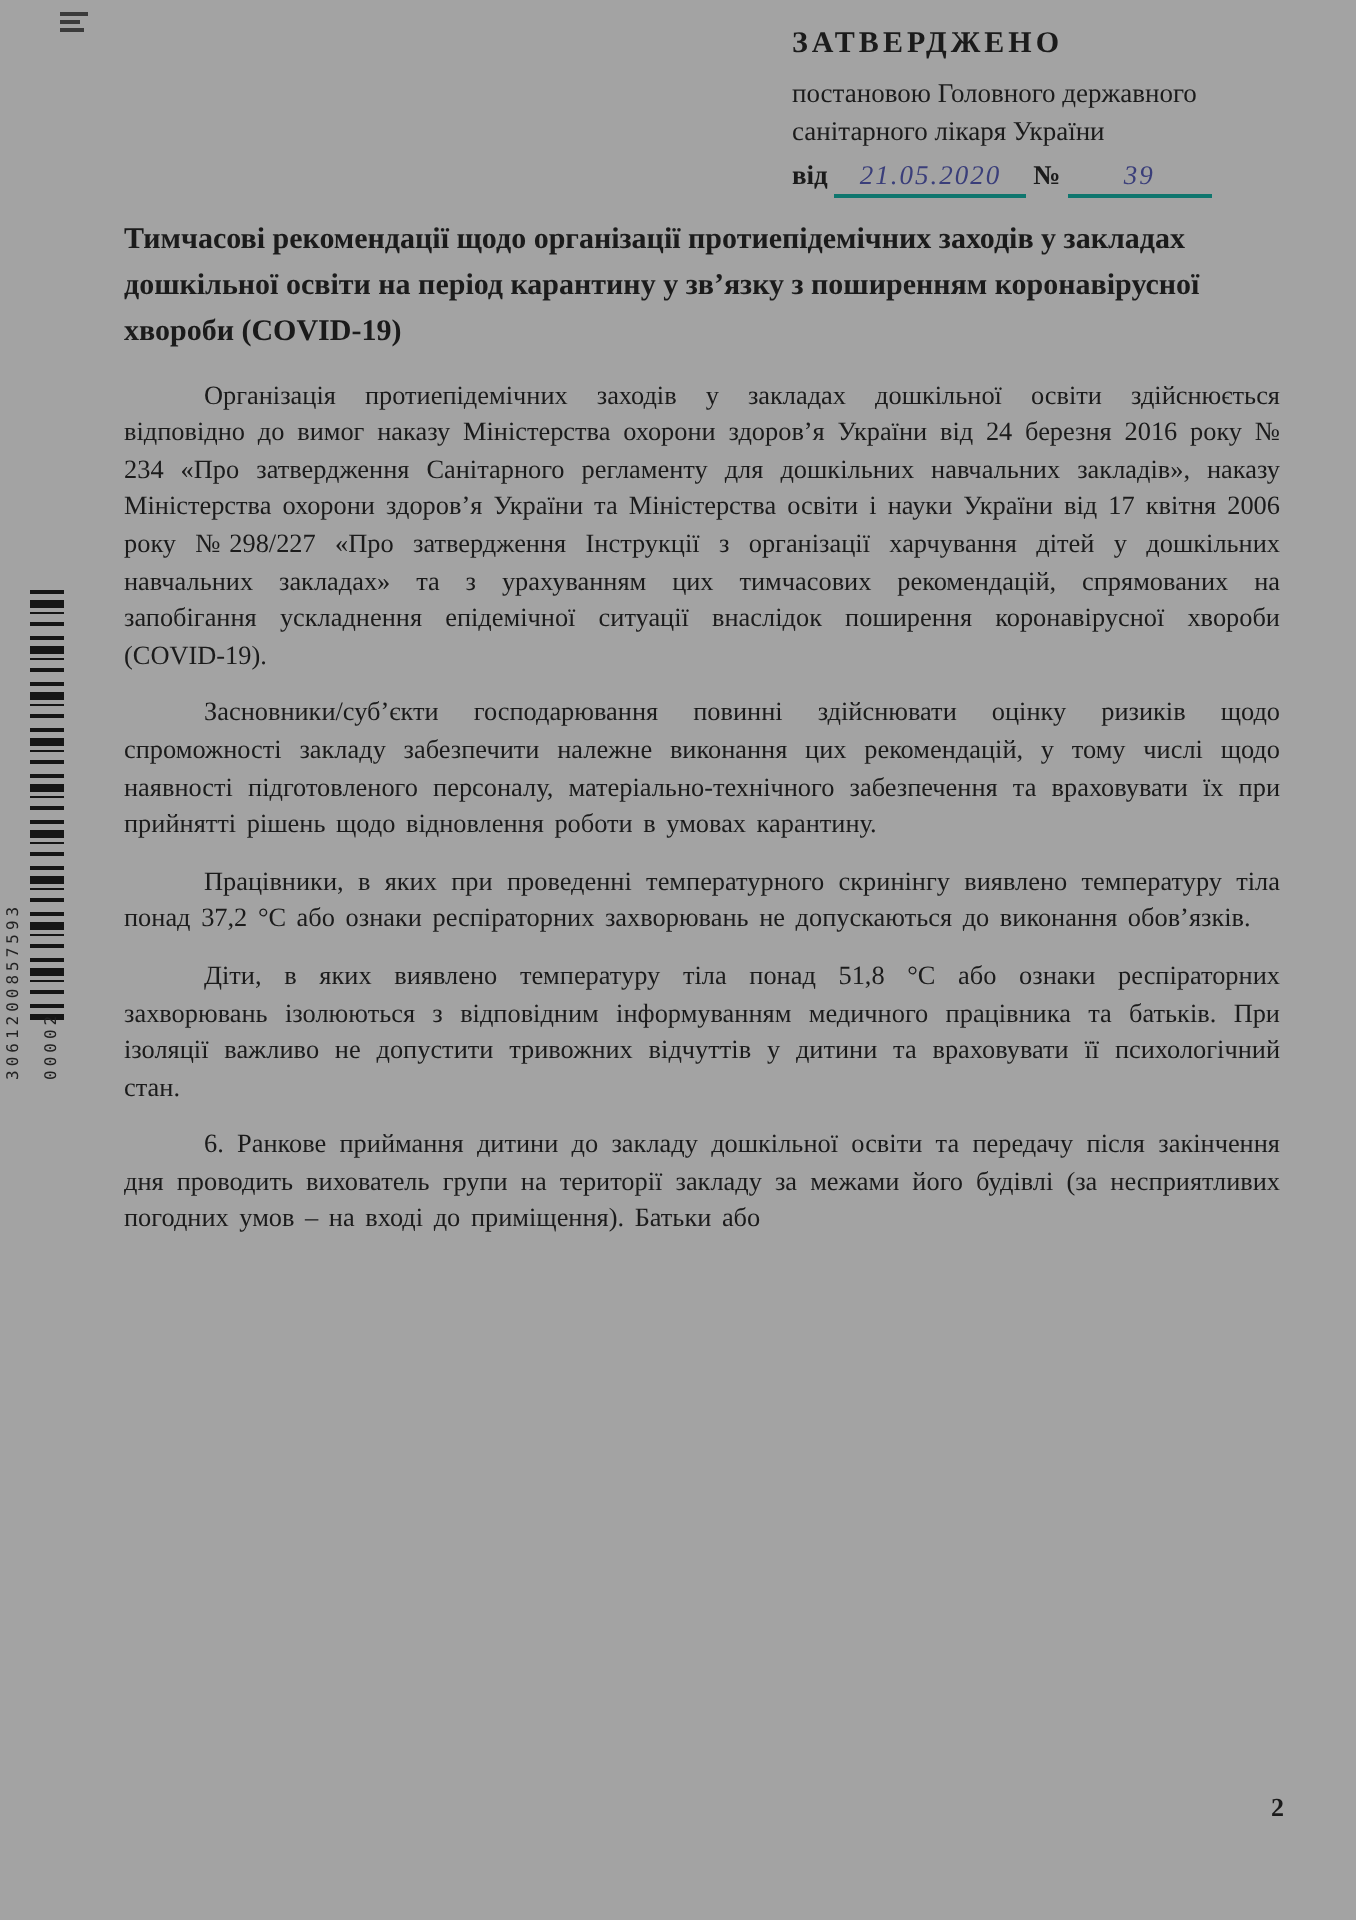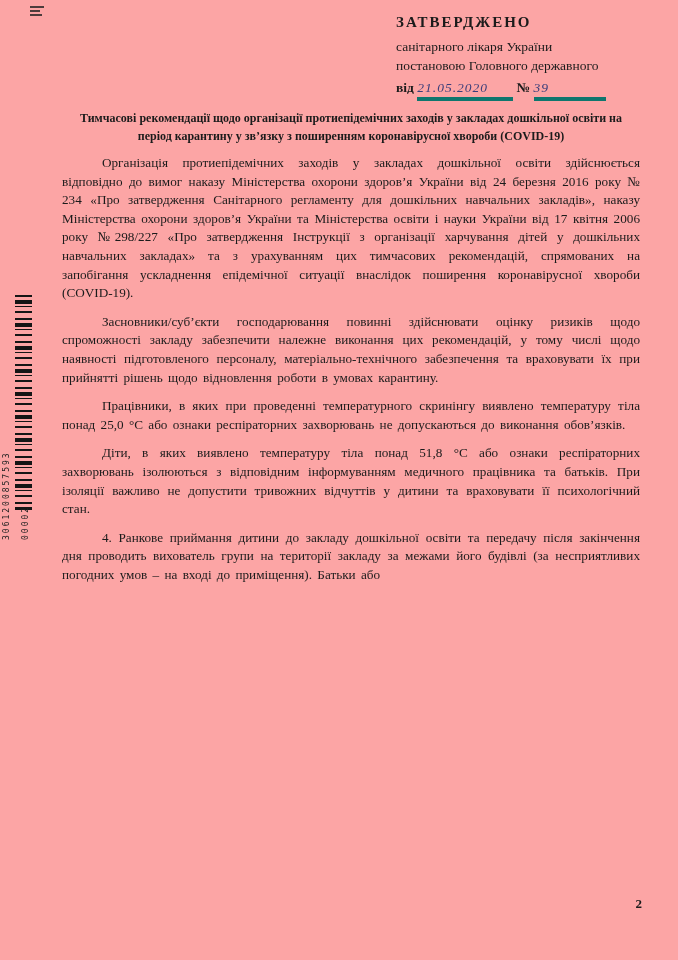--- a/index.html
+++ b/index.html
@@ -6,21 +6,21 @@
     margin: 0;
     padding: 0;
     background: #e8e8e6;
     font-family: "Liberation Serif", "DejaVu Serif", serif;
   }
   .page {
     position: relative;
     width: 678px;
     height: 960px;
     margin: 0 auto;
-    background: #fca5a5;
+    background: #a3a3a3;
     color: #1b1b1b;
     overflow: hidden;
     box-shadow: 0 0 4px rgba(0,0,0,.25);
   }
   
   .artifact {
     position: absolute;
     left: 30px;
     top: 6px;
     width: 14px;
@@ -97,30 +97,31 @@
     white-space: nowrap;
   }
   .hand {
     font-style: italic;
     font-weight: normal;
     color: #3a3e7a;
     letter-spacing: 1px;
   }
   .u {
     display: inline-block;
-    border-bottom: 4px solid #0f766e;
+    border-bottom: 2px solid #0f766e;
+    text-align: center;
   }
   .u-date { min-width: 96px; }
   .u-num  { min-width: 72px; }
   
   .doc-title {
     font-weight: bold;
-    font-size: 12px;
+    font-size: 15px;
     line-height: 1.55;
-    text-align: center;
+    text-align: left;
   }
   
   .body-text {
     margin-top: 8px;
     font-size: 13.2px;
     line-height: 18.6px;
     text-align: justify;
     word-spacing: 2px;
   }
   .body-text p {
@@ -147,37 +148,37 @@
     <div class="barcode-digits">
       <span>3061200857593</span>
       <span>00002</span>
     </div>
   </div>
 
   <div class="content">
 
     <header class="approval">
       <div class="approval-title">ЗАТВЕРДЖЕНО</div>
+      <div class="approval-line">постановою Головного державного</div>
       <div class="approval-line">санітарного лікаря України</div>
-      <div class="approval-line">постановою Головного державного</div>
       <div class="approval-dateline">
         <span>від</span>
         <span class="u u-date"><span class="hand">21.05.2020</span></span>
         <span>№</span>
         <span class="u u-num"><span class="hand">39</span></span>
       </div>
     </header>
 
     <h1 class="doc-title">Тимчасові рекомендації щодо організації протиепідемічних заходів у закладах дошкільної освіти на період карантину у зв’язку з поширенням коронавірусної хвороби (COVID-19)</h1>
 
     <section class="body-text">
       <p>Організація протиепідемічних заходів у закладах дошкільної освіти здійснюється відповідно до вимог наказу Міністерства охорони здоров’я України від 24 березня 2016 року № 234 «Про затвердження Санітарного регламенту для дошкільних навчальних закладів», наказу Міністерства охорони здоров’я України та Міністерства освіти і науки України від 17 квітня 2006 року №298/227 «Про затвердження Інструкції з організації харчування дітей у дошкільних навчальних закладах» та з урахуванням цих тимчасових рекомендацій, спрямованих на запобігання ускладнення епідемічної ситуації внаслідок поширення коронавірусної хвороби (COVID-19).</p>
       <p>Засновники/суб’єкти господарювання повинні здійснювати оцінку ризиків щодо спроможності закладу забезпечити належне виконання цих рекомендацій, у тому числі щодо наявності підготовленого персоналу, матеріально-технічного забезпечення та враховувати їх при прийнятті рішень щодо відновлення роботи в умовах карантину.</p>
-      <p>Працівники, в яких при проведенні температурного скринінгу виявлено температуру тіла понад 25,0 °С або ознаки респіраторних захворювань не допускаються до виконання обов’язків.</p>
+      <p>Працівники, в яких при проведенні температурного скринінгу виявлено температуру тіла понад 37,2 °С або ознаки респіраторних захворювань не допускаються до виконання обов’язків.</p>
       <p>Діти, в яких виявлено температуру тіла понад 51,8 °С або ознаки респіраторних захворювань ізолюються з відповідним інформуванням медичного працівника та батьків. При ізоляції важливо не допустити тривожних відчуттів у дитини та враховувати її психологічний стан.</p>
-      <p>4. Ранкове приймання дитини до закладу дошкільної освіти та передачу після закінчення дня проводить вихователь групи на території закладу за межами його будівлі (за несприятливих погодних умов – на вході до приміщення). Батьки або</p>
+      <p>6. Ранкове приймання дитини до закладу дошкільної освіти та передачу після закінчення дня проводить вихователь групи на території закладу за межами його будівлі (за несприятливих погодних умов – на вході до приміщення). Батьки або</p>
     </section>
 
   </div>
 
   <div class="page-number">2</div>
 
 </div>
 
 </body></html>

